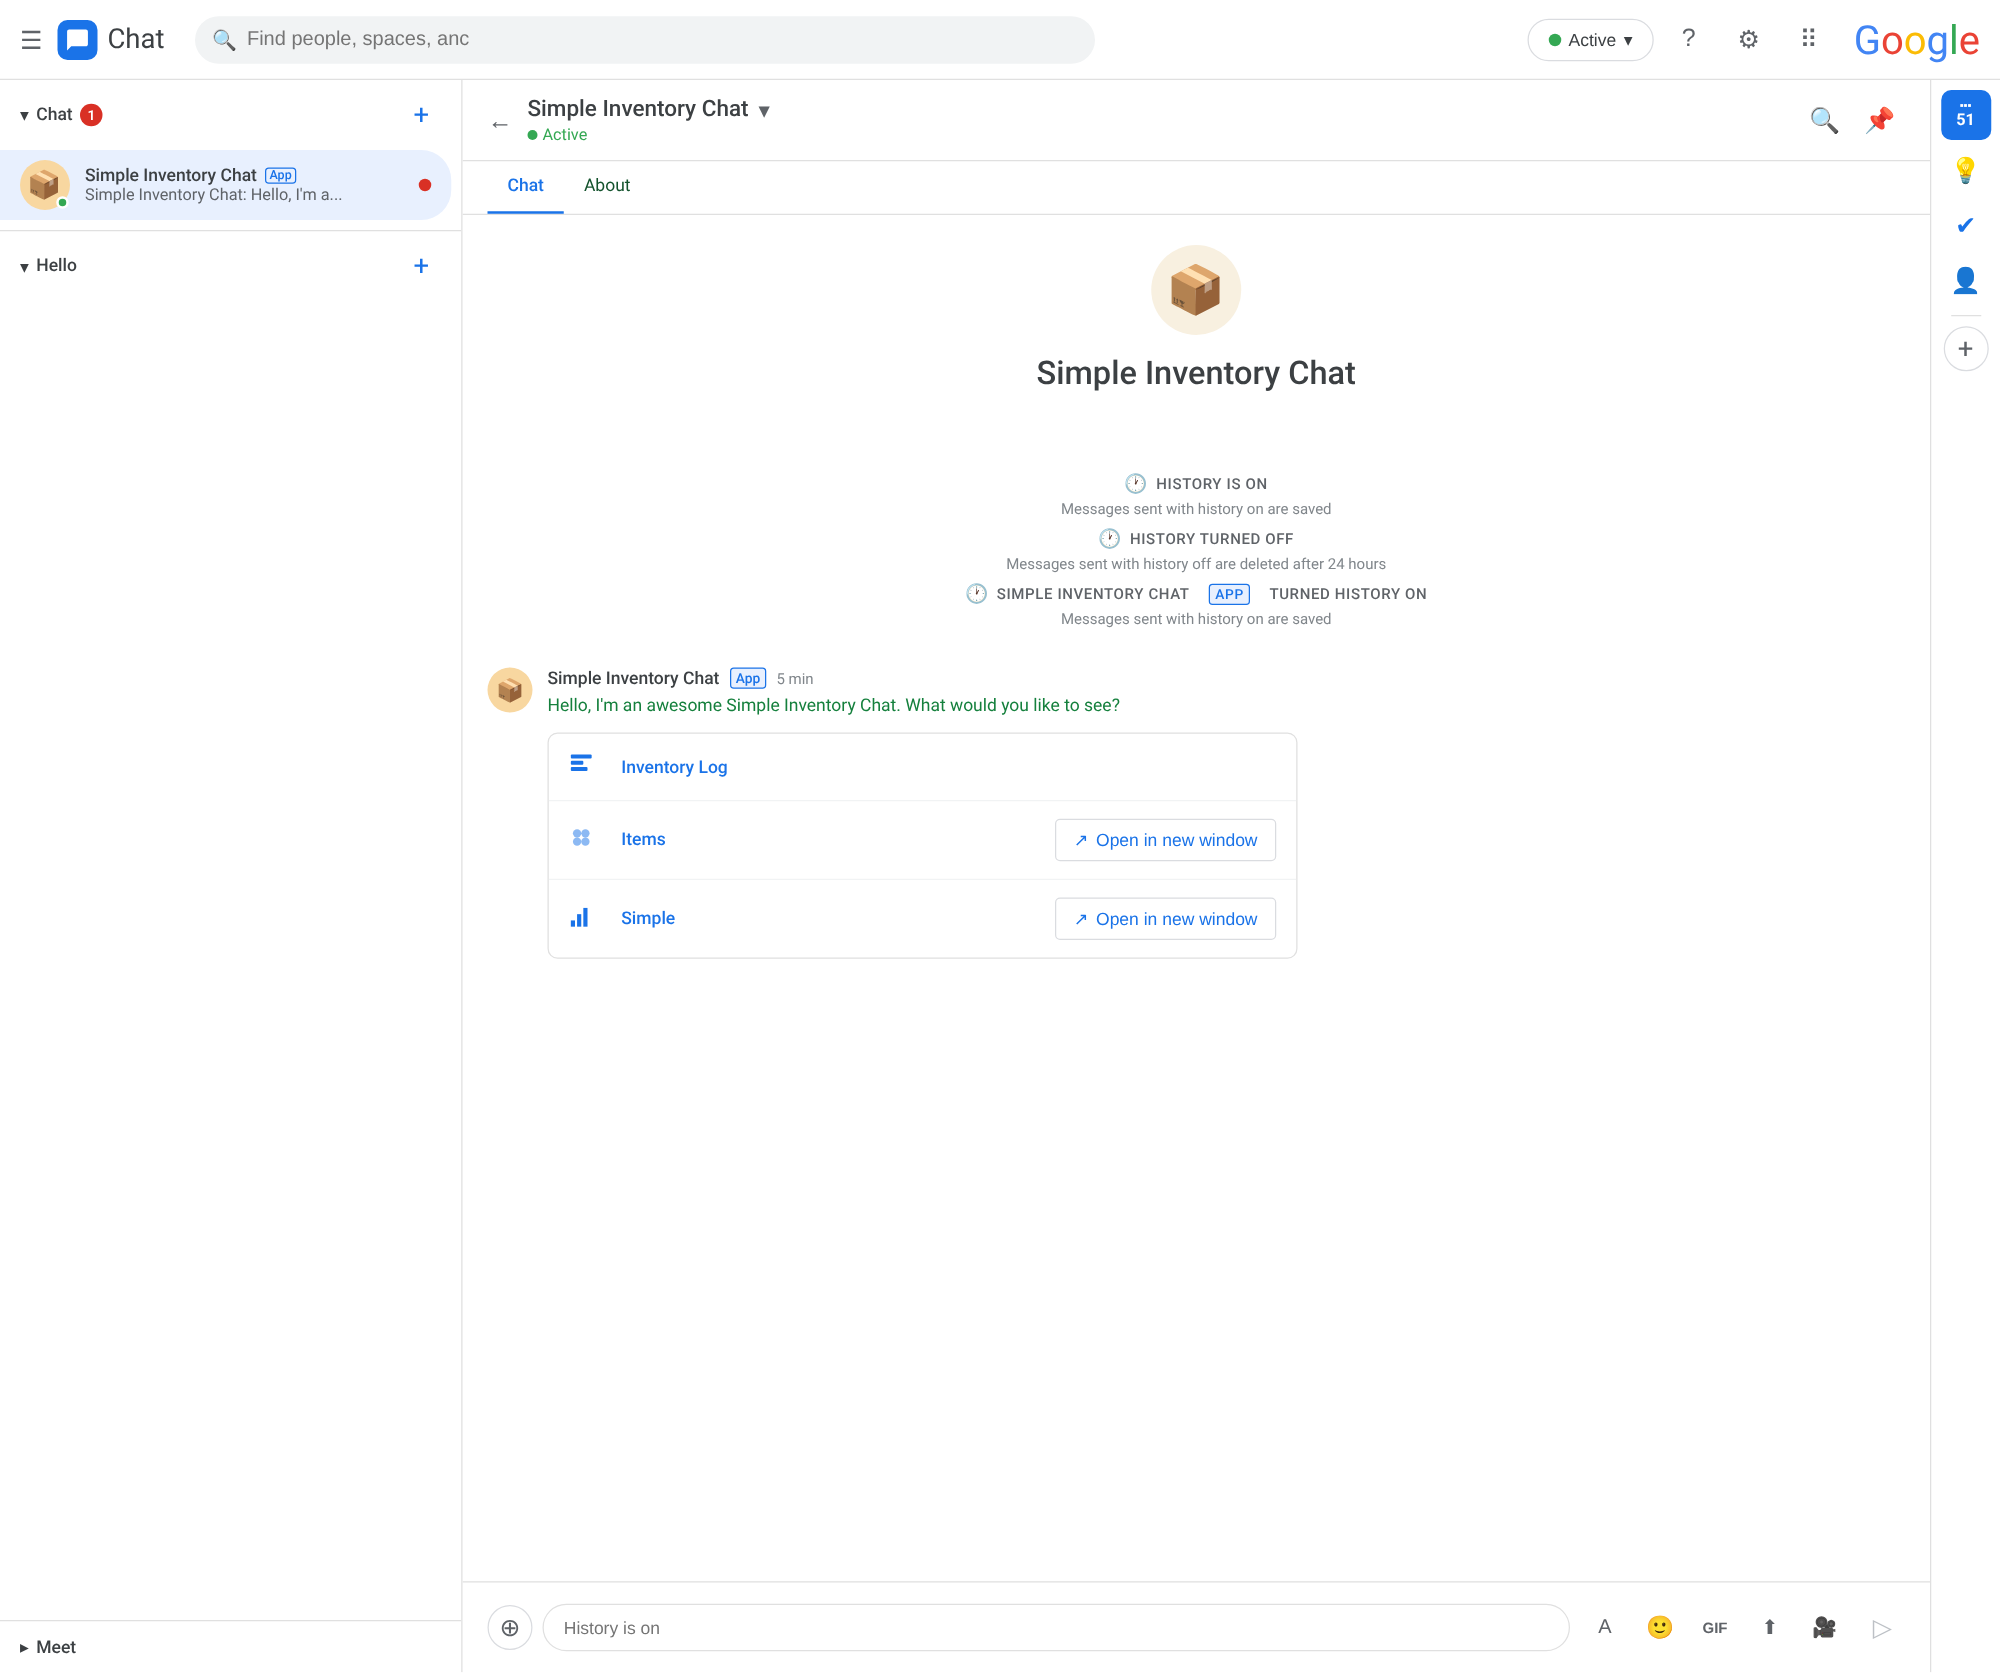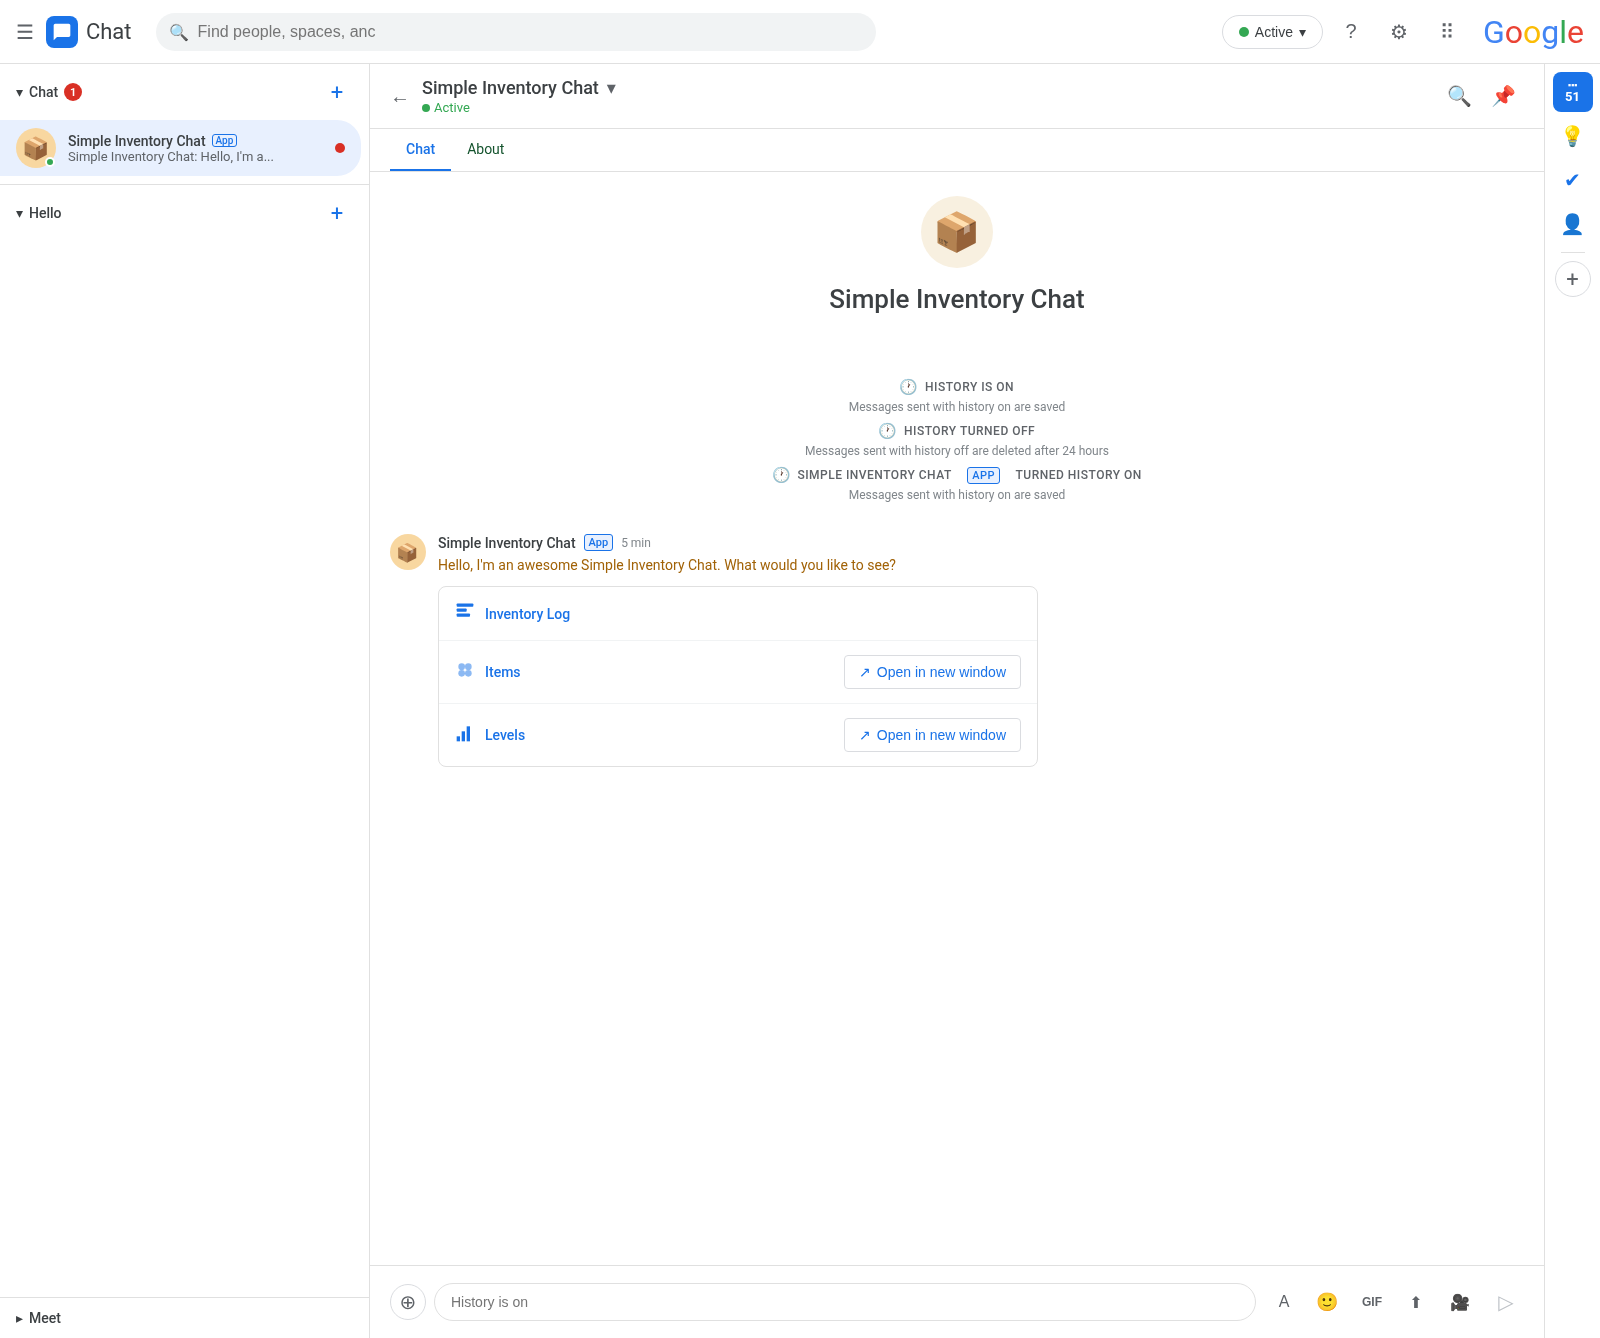--- a/index.html
+++ b/index.html
@@ -78,26 +78,26 @@
 
     .today-label { text-align: center; font-size: 12px; color: #80868b; font-weight: 500; letter-spacing: 0.5px; text-transform: uppercase; }
 
     .message-row { display: flex; gap: 12px; }
     .message-avatar { width: 36px; height: 36px; border-radius: 50%; background: #f8d7a0; display: flex; align-items: center; justify-content: center; font-size: 18px; flex-shrink: 0; }
     .message-content { flex: 1; }
     .message-header { display: flex; align-items: center; gap: 8px; margin-bottom: 4px; }
     .message-sender { font-size: 14px; font-weight: 500; color: #3c4043; }
     .app-badge { font-size: 11px; background: #e8f0fe; color: #1a73e8; border: 1px solid #1a73e8; border-radius: 3px; padding: 1px 4px; font-weight: 500; }
     .message-time { font-size: 12px; color: #80868b; }
-    .message-text { font-size: 14px; color: #a16207; line-height: 1.5; }
+    .message-text { font-size: 14px; color: #15803d; line-height: 1.5; }
 
     .card-container { border: 1px solid #e0e0e0; border-radius: 8px; margin-top: 10px; overflow: hidden; max-width: 600px; }
     .card-row { display: flex; align-items: center; justify-content: space-between; padding: 14px 16px; border-bottom: 1px solid #f1f3f4; }
     .card-row:last-child { border-bottom: none; }
-    .card-row-left { display: flex; align-items: center; gap: 10px; }
+    .card-row-left { display: flex; align-items: center; gap: 22px; }
     .card-icon { font-size: 20px; color: #1a73e8; }
     .card-label { font-size: 14px; color: #1a73e8; font-weight: 500; cursor: pointer; }
     .card-btn { display: flex; align-items: center; gap: 6px; border: 1px solid #dadce0; border-radius: 4px; padding: 8px 14px; cursor: pointer; font-size: 14px; color: #1a73e8; font-weight: 500; background: white; }
     .card-btn-icon { font-size: 14px; }
 
     
     .chat-input-area { padding: 16px 20px; border-top: 1px solid #e0e0e0; flex-shrink: 0; }
     .input-wrapper { display: flex; align-items: center; gap: 8px; }
     .input-add-btn { width: 36px; height: 36px; border-radius: 50%; border: 1px solid #dadce0; display: flex; align-items: center; justify-content: center; cursor: pointer; color: #5f6368; font-size: 20px; }
     .message-input { flex: 1; border: 1px solid #e0e0e0; border-radius: 24px; padding: 10px 16px; font-size: 14px; color: #80868b; outline: none; background: white; }
@@ -301,21 +301,21 @@
             </div>
             <div class="card-row">
               <div class="card-row-left">
                 <span class="card-icon">
                   <svg width="20" height="20" viewBox="0 0 24 24" fill="#1a73e8">
                       <rect x="2" y="16" width="4" height="6"></rect>
                       <rect x="8" y="10" width="4" height="12"></rect>
                       <rect x="14" y="4" width="4" height="18"></rect>
                     </svg>
                 </span>
-                <span class="card-label">Levels</span>
+                <span class="card-label">Simple</span>
               </div>
               <button class="card-btn">
                 <span class="card-btn-icon">↗</span>
                 <span>Open in new window</span>
               </button>
             </div>
           </div>
 
         </div>
       </div>

